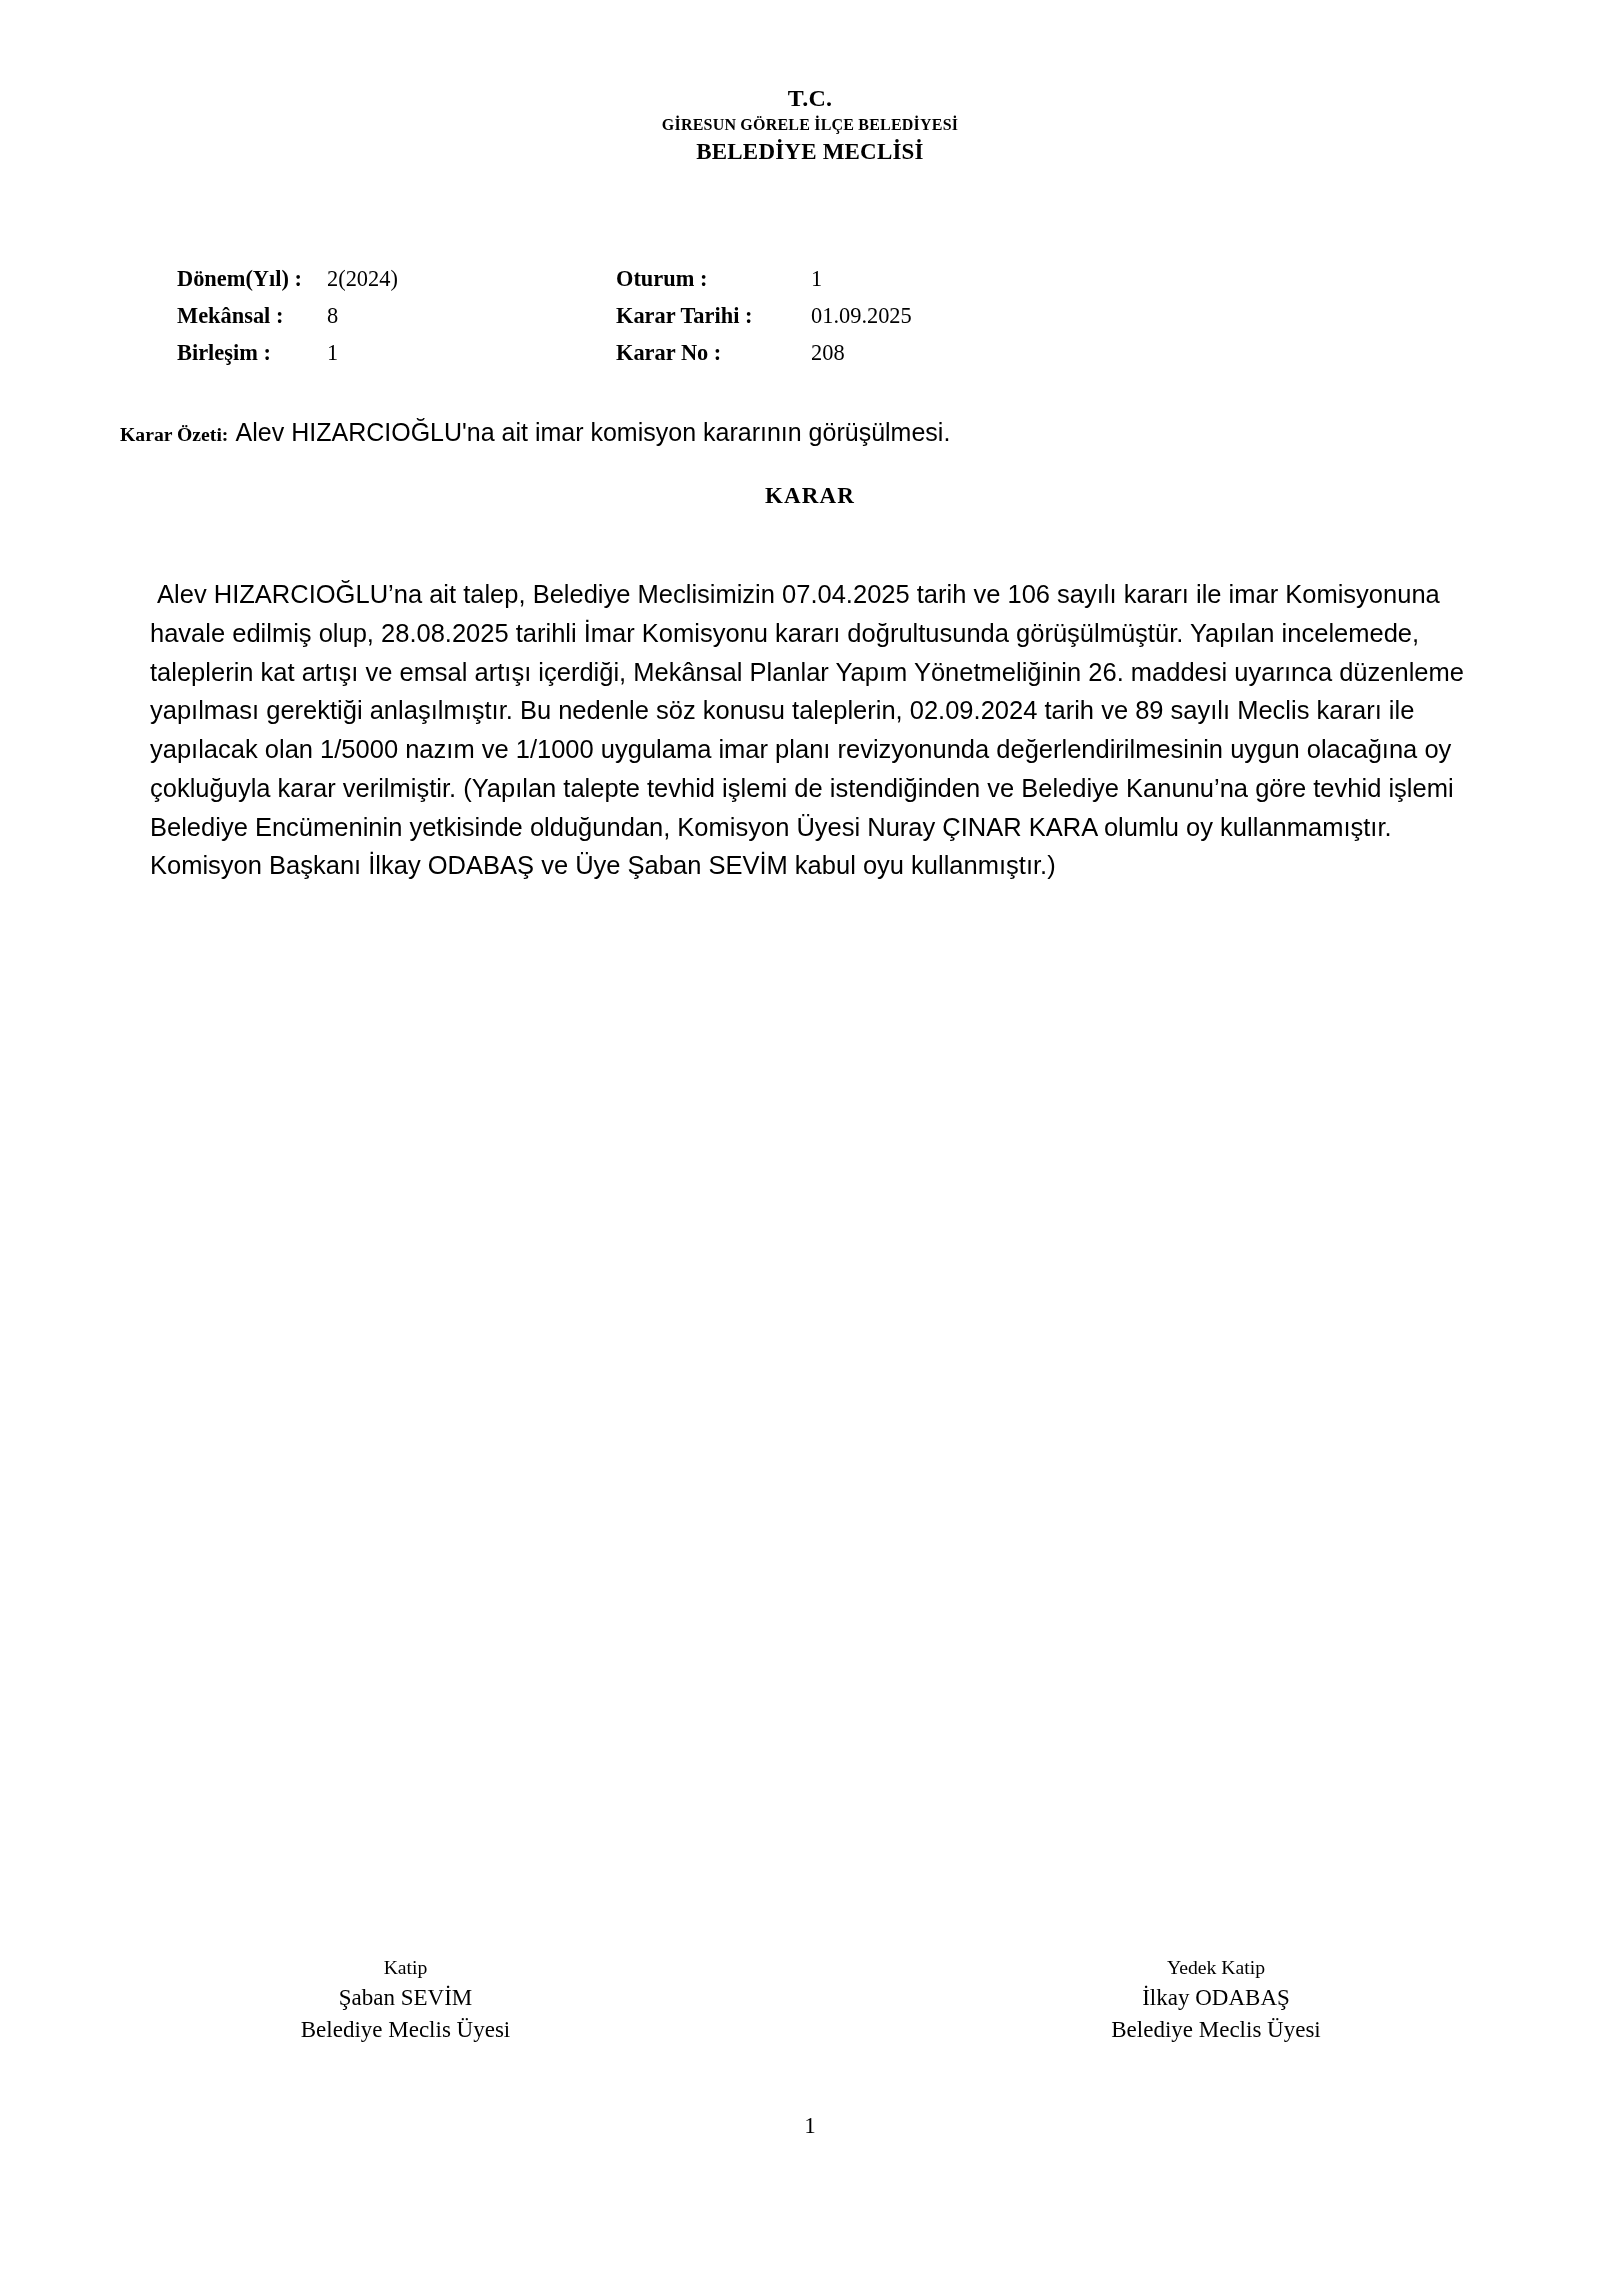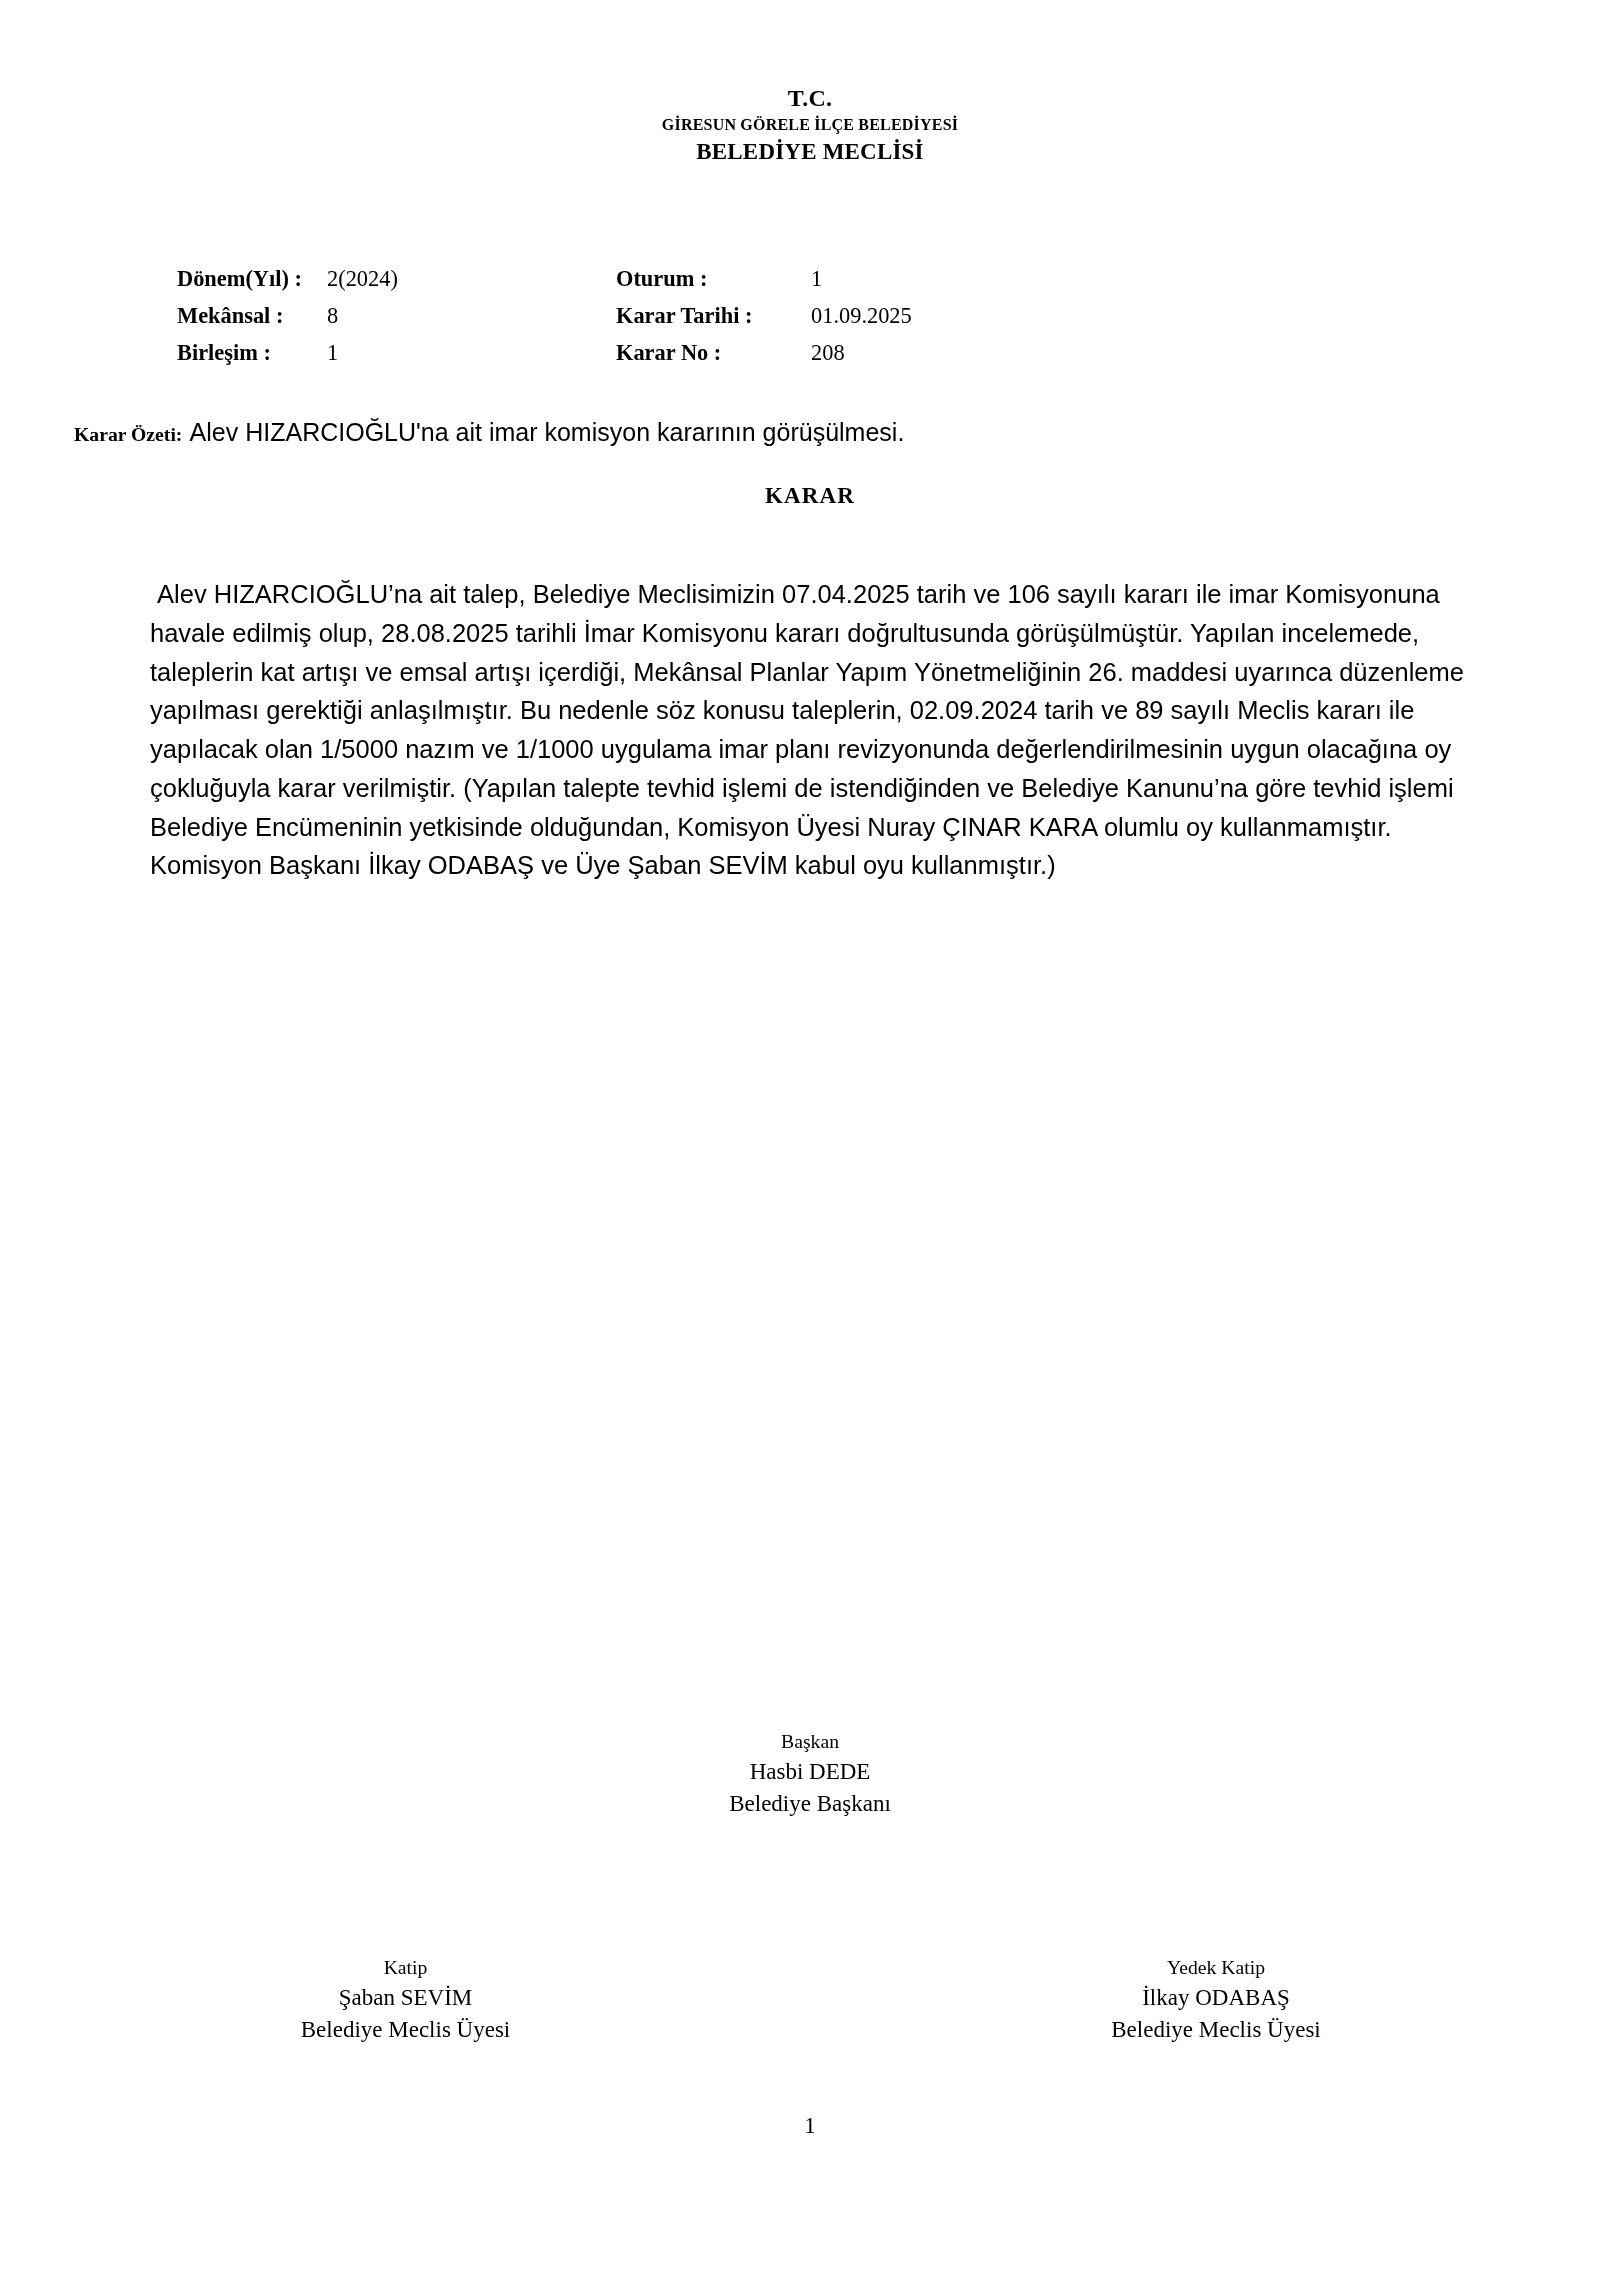--- a/index.html
+++ b/index.html
@@ -67,21 +67,21 @@
   .meta-value {
     font-size: 22.4px;
     font-family: "Liberation Serif", serif;
     white-space: nowrap;
   }
   .meta-col.right .meta-label { width: 195px; }
 
   
   .ozet {
     margin-top: 41px;
-    padding-left: 74px;
+    padding-left: 120px;
     padding-right: 134px;
     display: flex;
     align-items: baseline;
   }
   .ozet-label {
     font-weight: bold;
     font-size: 19.7px;
     font-family: "Liberation Serif", serif;
     white-space: nowrap;
     padding-right: 7.2px;
@@ -219,25 +219,20 @@
 
   <div class="ozet">
     <span class="ozet-label">Karar Özeti:</span>
     <span class="ozet-text">Alev HIZARCIOĞLU'na ait imar komisyon kararının görüşülmesi.</span>
   </div>
 
   <div class="karar-heading">KARAR</div>
 
   <div class="body-text"> Alev HIZARCIOĞLU’na ait talep, Belediye Meclisimizin 07.04.2025 tarih ve 106 sayılı kararı ile imar Komisyonuna havale edilmiş olup, 28.08.2025 tarihli İmar Komisyonu kararı doğrultusunda görüşülmüştür. Yapılan incelemede, taleplerin kat artışı ve emsal artışı içerdiği, Mekânsal Planlar Yapım Yönetmeliğinin 26. maddesi uyarınca düzenleme yapılması gerektiği anlaşılmıştır. Bu nedenle söz konusu taleplerin, 02.09.2024 tarih ve 89 sayılı Meclis kararı ile yapılacak olan 1/5000 nazım ve 1/1000 uygulama imar planı revizyonunda değerlendirilmesinin uygun olacağına oy çokluğuyla karar verilmiştir. (Yapılan talepte tevhid işlemi de istendiğinden ve Belediye Kanunu’na göre tevhid işlemi Belediye Encümeninin yetkisinde olduğundan, Komisyon Üyesi Nuray ÇINAR KARA olumlu oy kullanmamıştır. Komisyon Başkanı İlkay ODABAŞ ve Üye Şaban SEVİM kabul oyu kullanmıştır.)</div>
 
-  <div class="sig-president">
-    <div class="role">Başkan</div>
-    <div class="name">Hasbi DEDE</div>
-    <div class="title">Belediye Başkanı</div>
-  </div>
 
   <div class="sig-row">
     <div class="sig-block left">
       <div class="role">Katip</div>
       <div class="name">Şaban SEVİM</div>
       <div class="title">Belediye Meclis Üyesi</div>
     </div>
     <div class="sig-block right">
       <div class="role">Yedek Katip</div>
       <div class="name">İlkay ODABAŞ</div>

